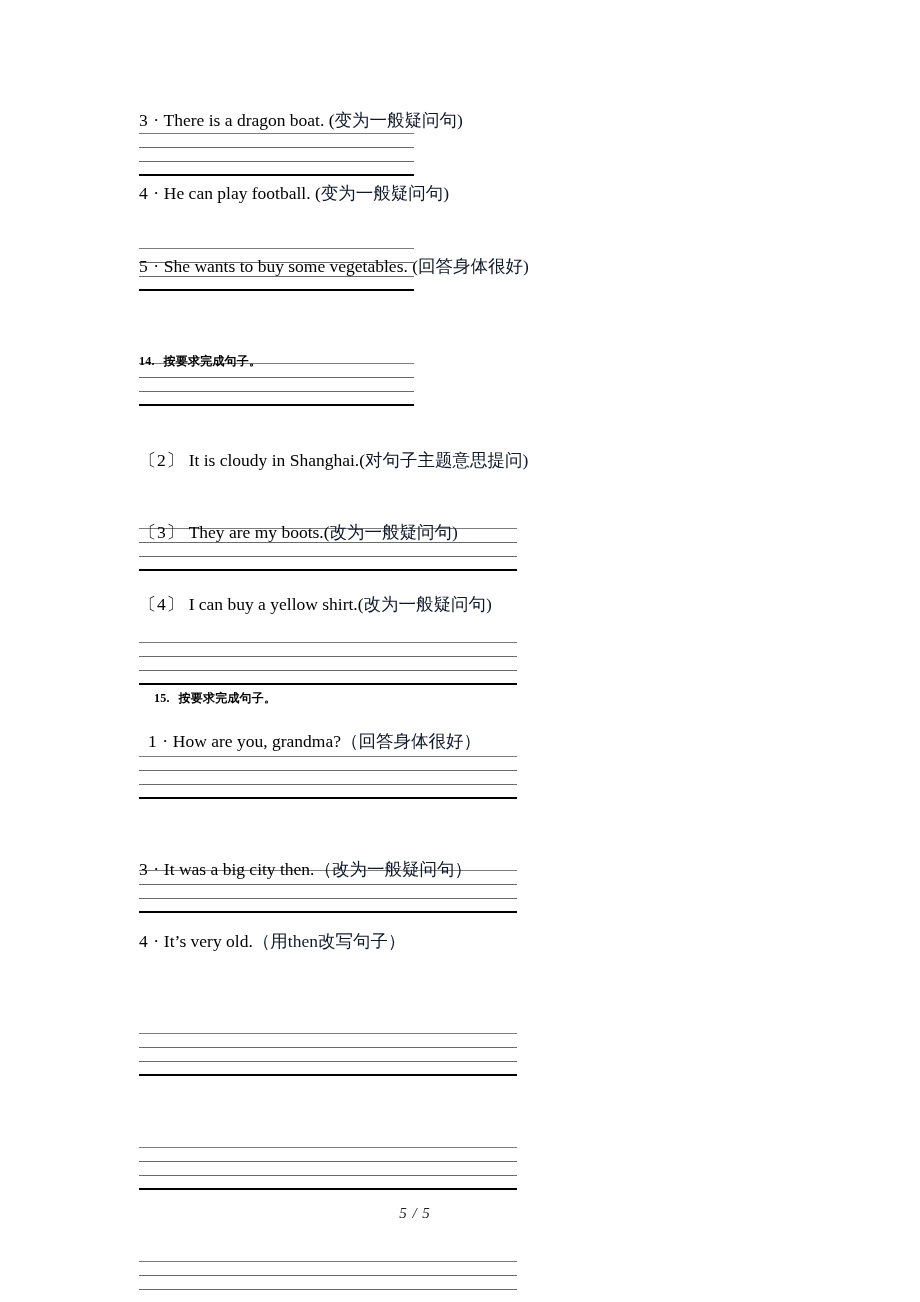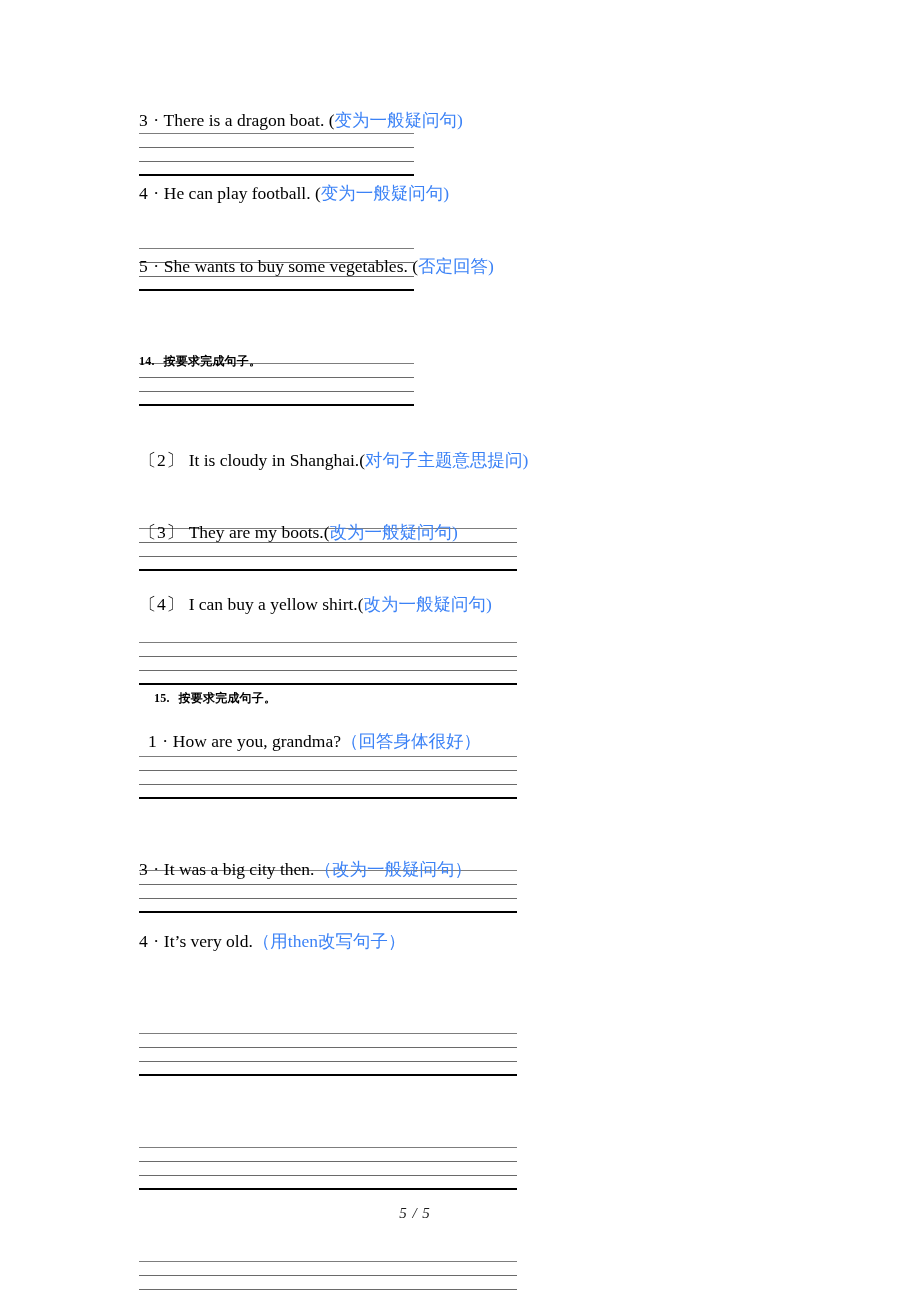--- a/index.html
+++ b/index.html
@@ -43,21 +43,21 @@
     display: inline-block;
     margin-left: 9px;
   }
 
   .qtext {
     font-size: 17.5px;
     line-height: 1.18;
     white-space: nowrap;
   }
   .qtext .cn {
-    color: #3b82f6;
+    color: #0f172a;
   }
   .qtext .marker {
     letter-spacing: 0.5px;
   }
 
   
   .rules {
     position: relative;
   }
   .rules .rule {
@@ -109,21 +109,21 @@
     <div class="qtext"><span class="marker">4 ·</span><span> He can play football. (</span><span class="cn">变为一般疑问句</span><span class="cn">)</span></div>
   </div>
   <div class="qblock rules" style="left:139px; top:206px; width:275px; height:42px;">
     <div class="rule light" style="top:0px;   width:275px;"></div>
     <div class="rule mid" style="top:14px;  width:275px;"></div>
     <div class="rule mid" style="top:28px;  width:275px;"></div>
     <div class="rule dark" style="top:41px;  width:275px;"></div>
   </div>
 
   <div class="qblock" style="left:139px; top:256px;">
-    <div class="qtext"><span class="marker">5 ·</span><span> She wants to buy some vegetables. (</span><span class="cn">否定回答</span><span class="cn">)</span></div>
+    <div class="qtext"><span class="marker">5 ·</span><span> She wants to buy some vegetables. (</span><span class="cn">回答身体很好</span><span class="cn">)</span></div>
   </div>
   <div class="qblock rules" style="left:139px; top:279px; width:275px; height:42px;">
     <div class="rule light" style="top:0px;   width:275px;"></div>
     <div class="rule mid" style="top:14px;  width:275px;"></div>
     <div class="rule mid" style="top:28px;  width:275px;"></div>
     <div class="rule dark" style="top:41px;  width:275px;"></div>
   </div>
 
   <div class="qblock section-head" style="left:139px; top:355px;">
     <span class="num">14.</span><span class="htext">按要求完成句子。</span>

